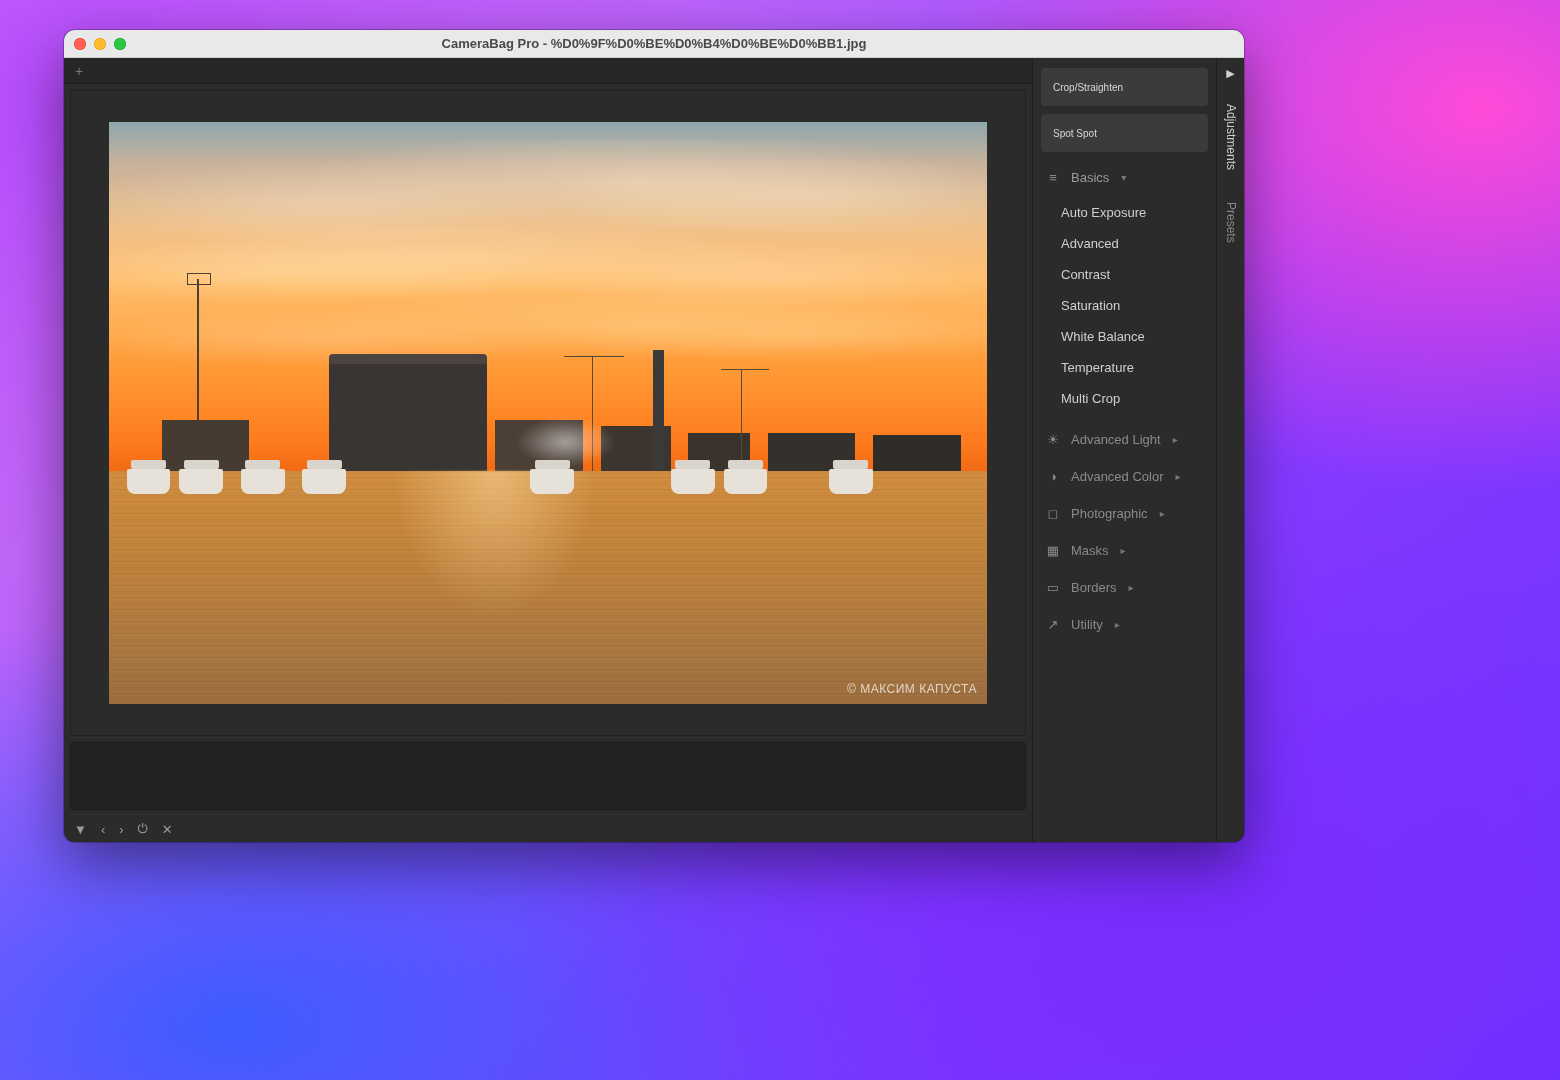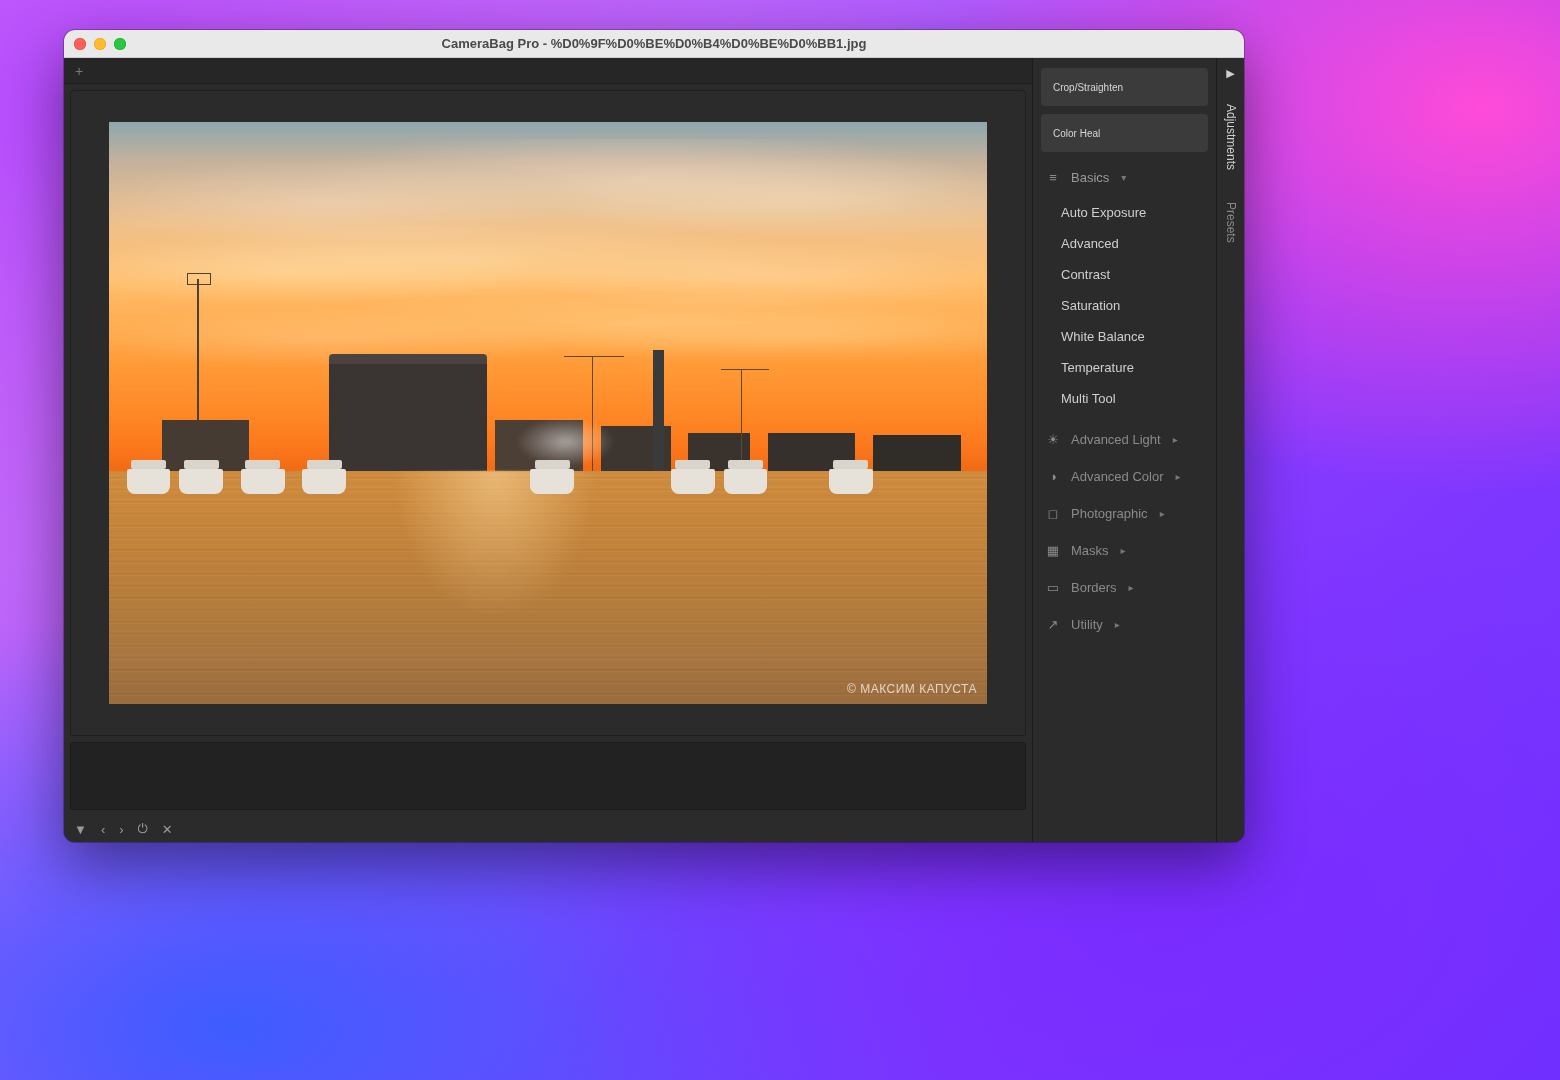--- a/index.html
+++ b/index.html
@@ -254,35 +254,35 @@
         <span>▼</span>
         <span>‹</span>
         <span>›</span>
         <span>⏻</span>
         <span>✕</span>
       </div>
     </div>
 
     <div class="side">
       <div class="btn">Crop/Straighten</div>
-      <div class="btn">Color Heal</div>
+      <div class="btn">Spot Spot</div>
 
       <div class="section-head">
         <span class="ico">≡</span>
         <span class="label">Basics</span>
         <span class="chev">▾</span>
       </div>
       <div class="subitems">
         <div class="subitem">Auto Exposure</div>
         <div class="subitem">Advanced</div>
         <div class="subitem">Contrast</div>
         <div class="subitem">Saturation</div>
         <div class="subitem">White Balance</div>
         <div class="subitem">Temperature</div>
-        <div class="subitem">Multi Tool</div>
+        <div class="subitem">Multi Crop</div>
       </div>
 
       <div class="section-head dim">
         <span class="ico">☀</span>
         <span class="label">Advanced Light</span>
         <span class="chev">▸</span>
       </div>
       <div class="section-head dim">
         <span class="ico">◑</span>
         <span class="label">Advanced Color</span>

